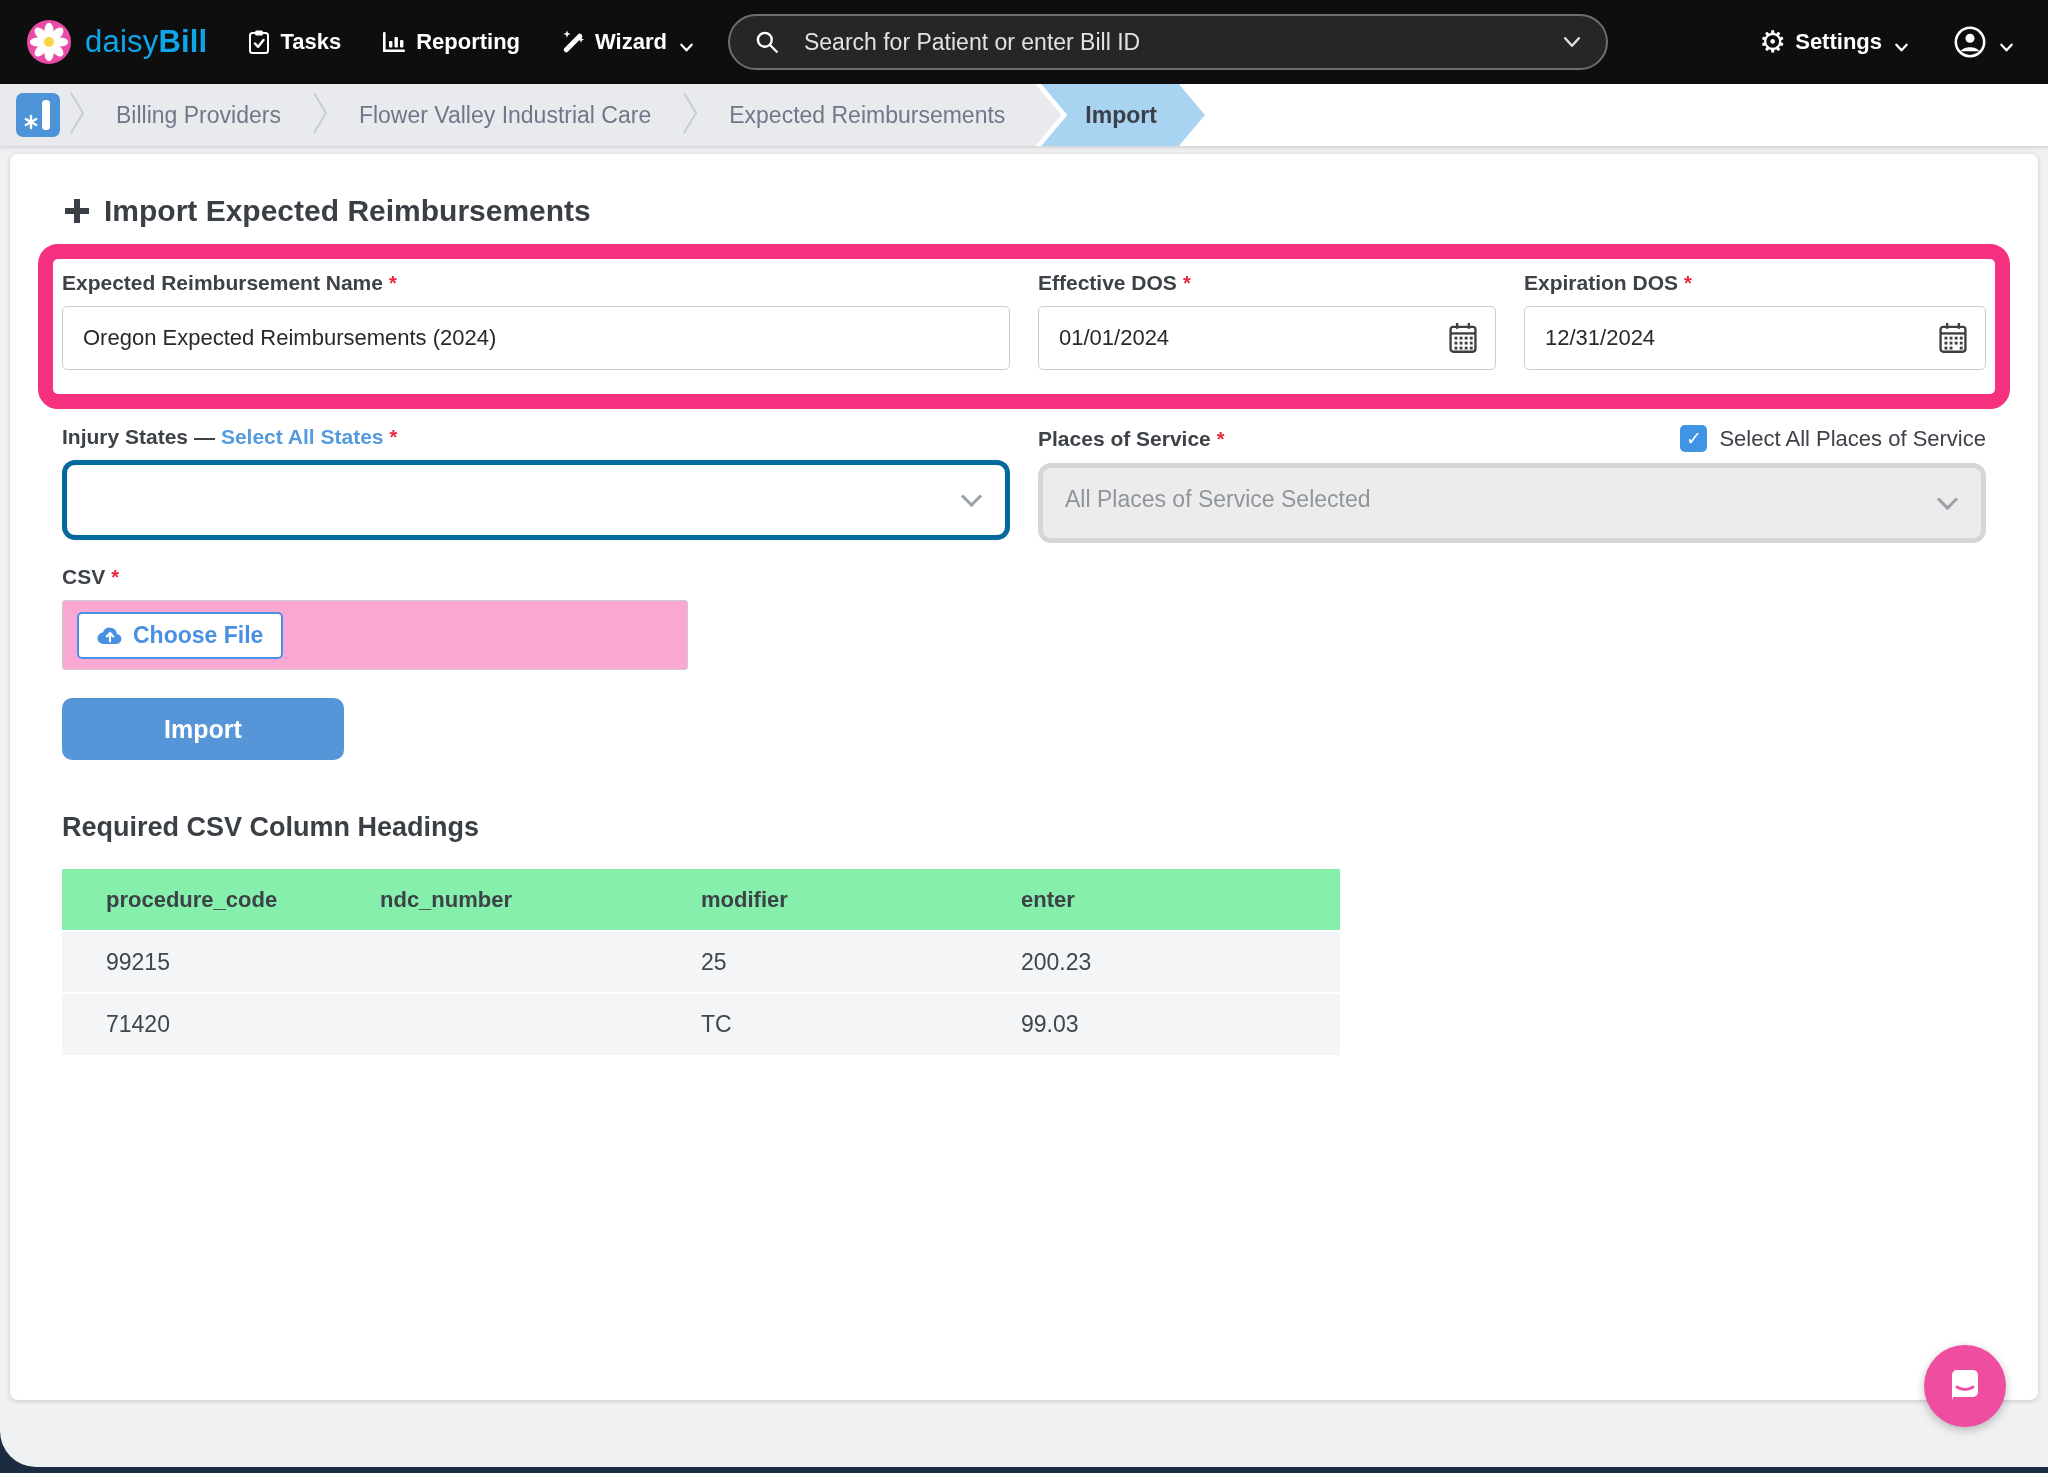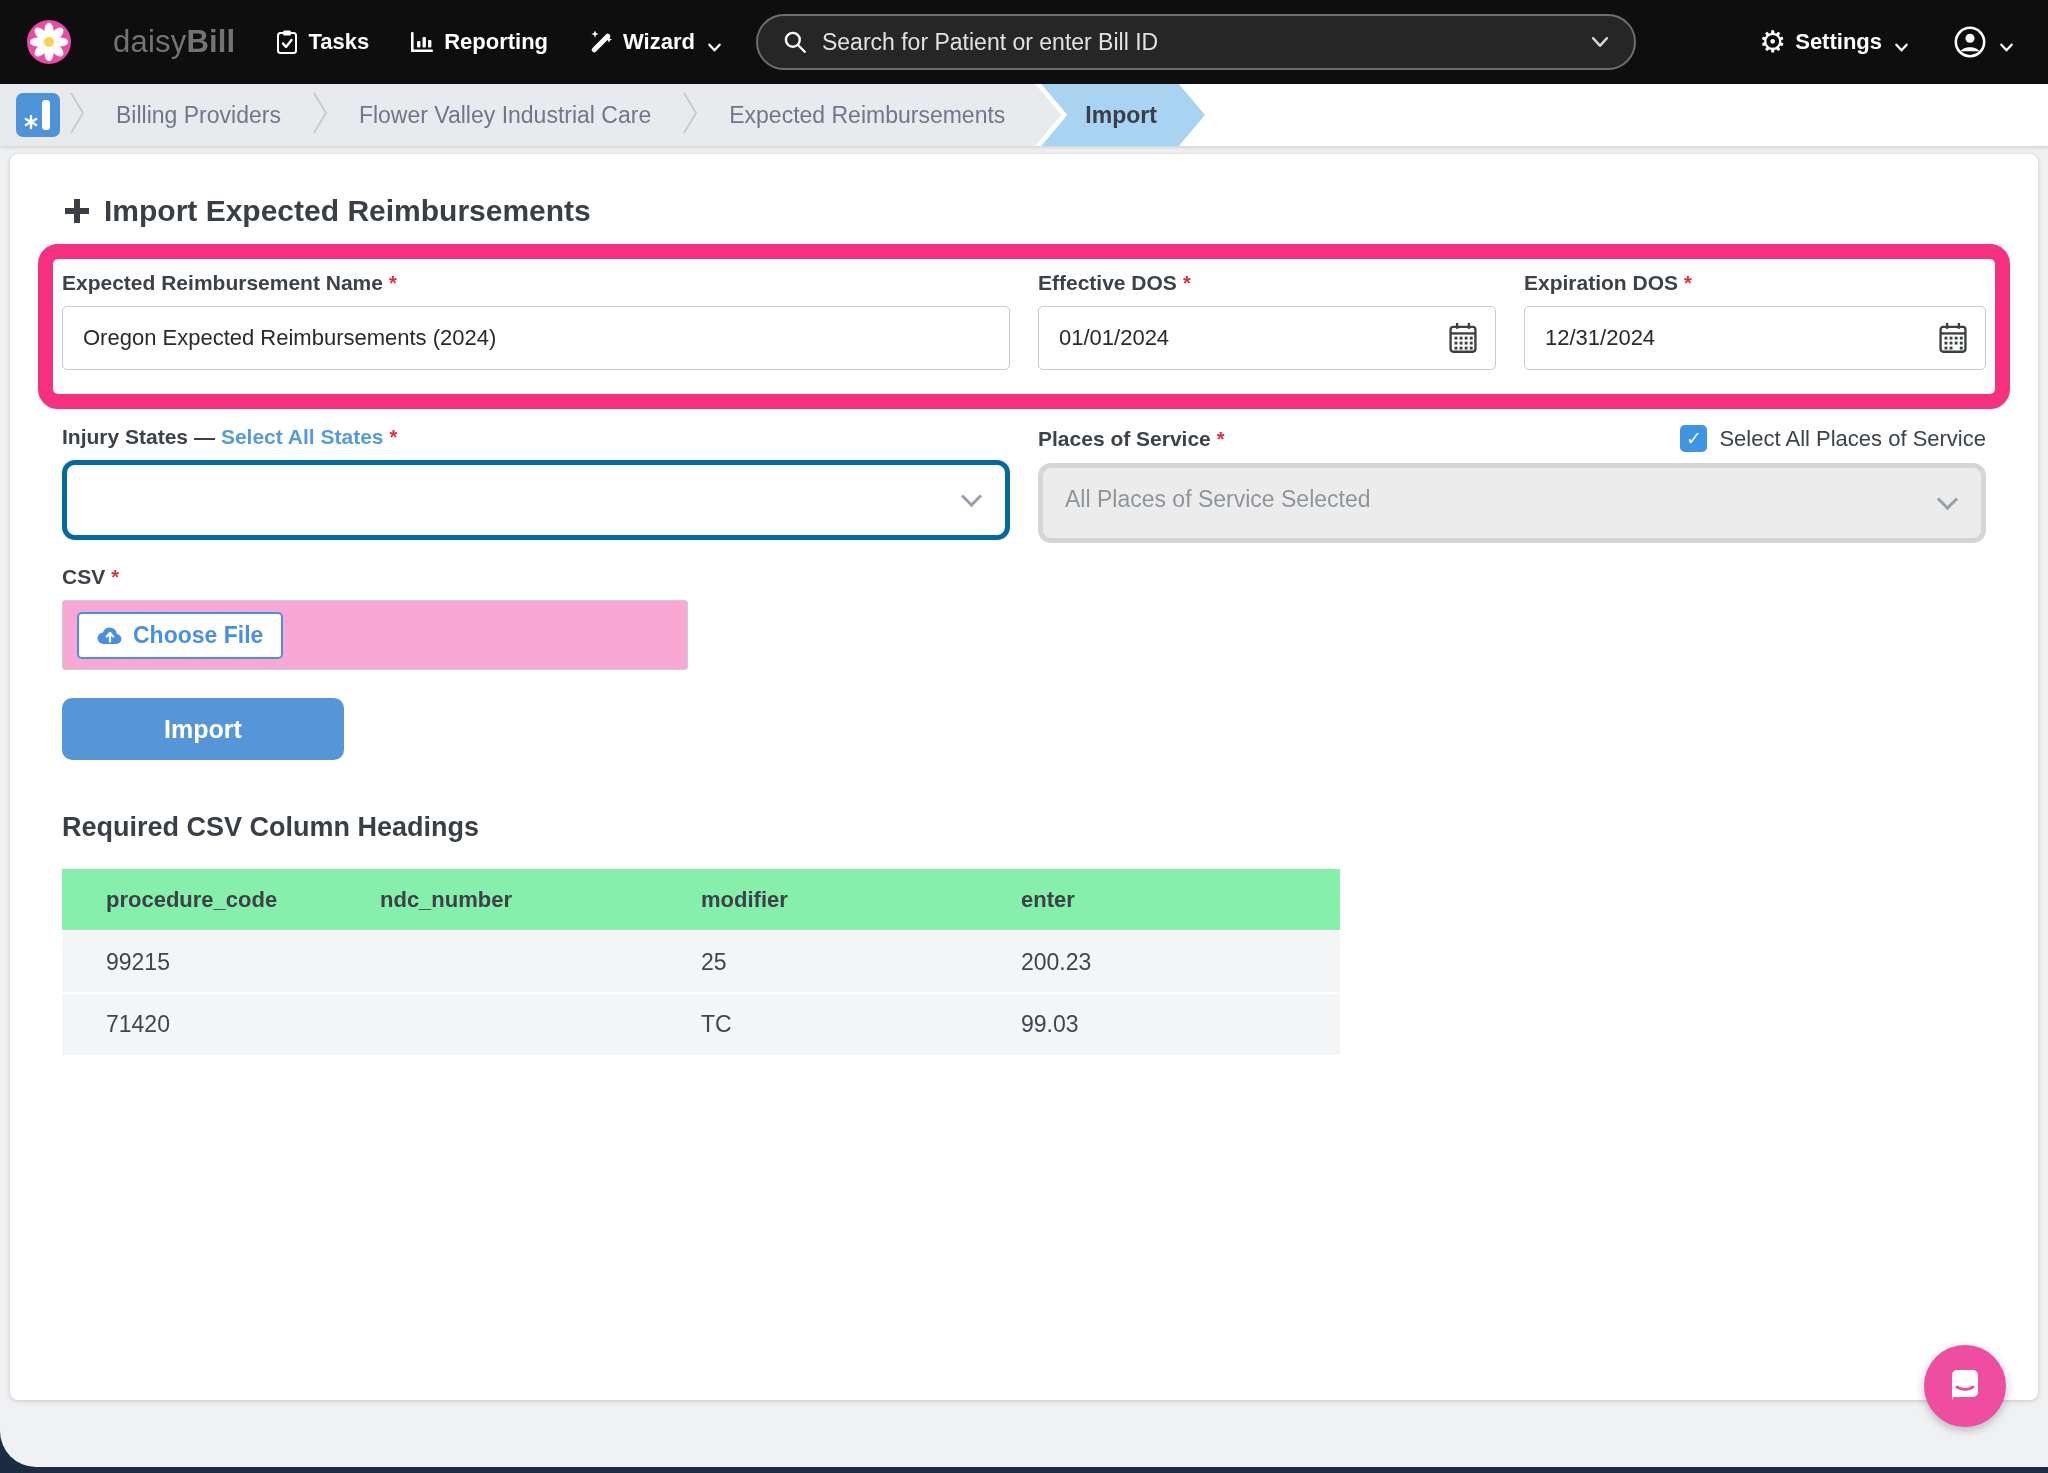--- a/index.html
+++ b/index.html
@@ -8,30 +8,30 @@
     font-family:"Liberation Sans","DejaVu Sans",sans-serif;
     background:#1B2B40;
     overflow:hidden;
   }
   .page { position:relative; width:2048px; height:1467px; background:#F0F1F3;
           border-bottom-left-radius:36px; overflow:hidden; }
 
   
   .navbar { height:84px; background:#0E0E0E; display:flex; align-items:center; padding:0 34px 0 26px; }
   .brand { display:flex; align-items:center; gap:13px; cursor:pointer; }
-  .brand-text { color:#737373; font-size:31px; letter-spacing:.2px;margin-left:28px; }
+  .brand-text { color:#0ea5e9; font-size:31px; letter-spacing:.2px; }
   .brand-text b { font-weight:700; }
   .nav-item { display:flex; align-items:center; gap:9px; color:#fff; font-size:22px; font-weight:700;
               margin-left:40px; cursor:pointer; white-space:nowrap; }
   .caret { width:15px; height:15px; margin-left:3px; }
   .search-pill { margin-left:34px; width:880px; height:56px; background:#262626;
                  border:2px solid #6E6E6E; border-radius:30px; display:flex; align-items:center;
                  padding:0 24px 0 24px; }
   .search-pill input { flex:1; background:transparent; border:none; outline:none; color:#3b82f6;
-                       font-size:23px; font-family:inherit; margin-left:14px; }
+                       font-size:23px; font-family:inherit; margin-left:24px; }
   .search-pill input::placeholder { color:#E2E2E2; opacity:1; }
   .nav-right { margin-left:auto; display:flex; align-items:center; gap:44px; }
   .gear-glyph { font-size:30px; color:#fff; line-height:1; }
 
   
   .crumb-bar { height:62px; background:#FFFFFF; display:flex; align-items:stretch; box-shadow:0 2px 3px rgba(0,0,0,.12); position:relative; z-index:2;}
   .crumb-gray { display:flex; align-items:center; background:#E8EAEE; padding:0 34px 0 16px;
                 clip-path:polygon(0 0, calc(100% - 26px) 0, 100% 50%, calc(100% - 26px) 100%, 0 100%); }
   .crumb-home { width:44px; height:44px; background:#4E92D8; border-radius:7px; position:relative; cursor:pointer; flex:none; }
   .crumb-sep { margin:0 8px; flex:none; }

